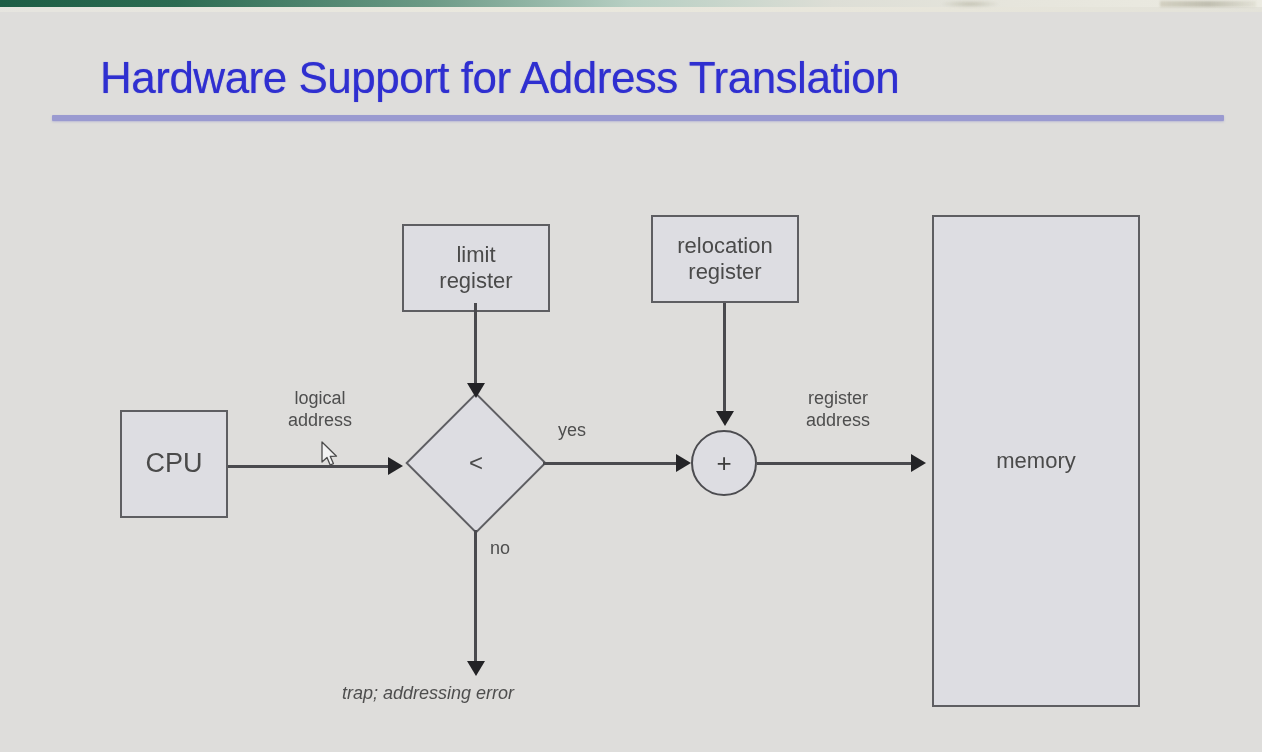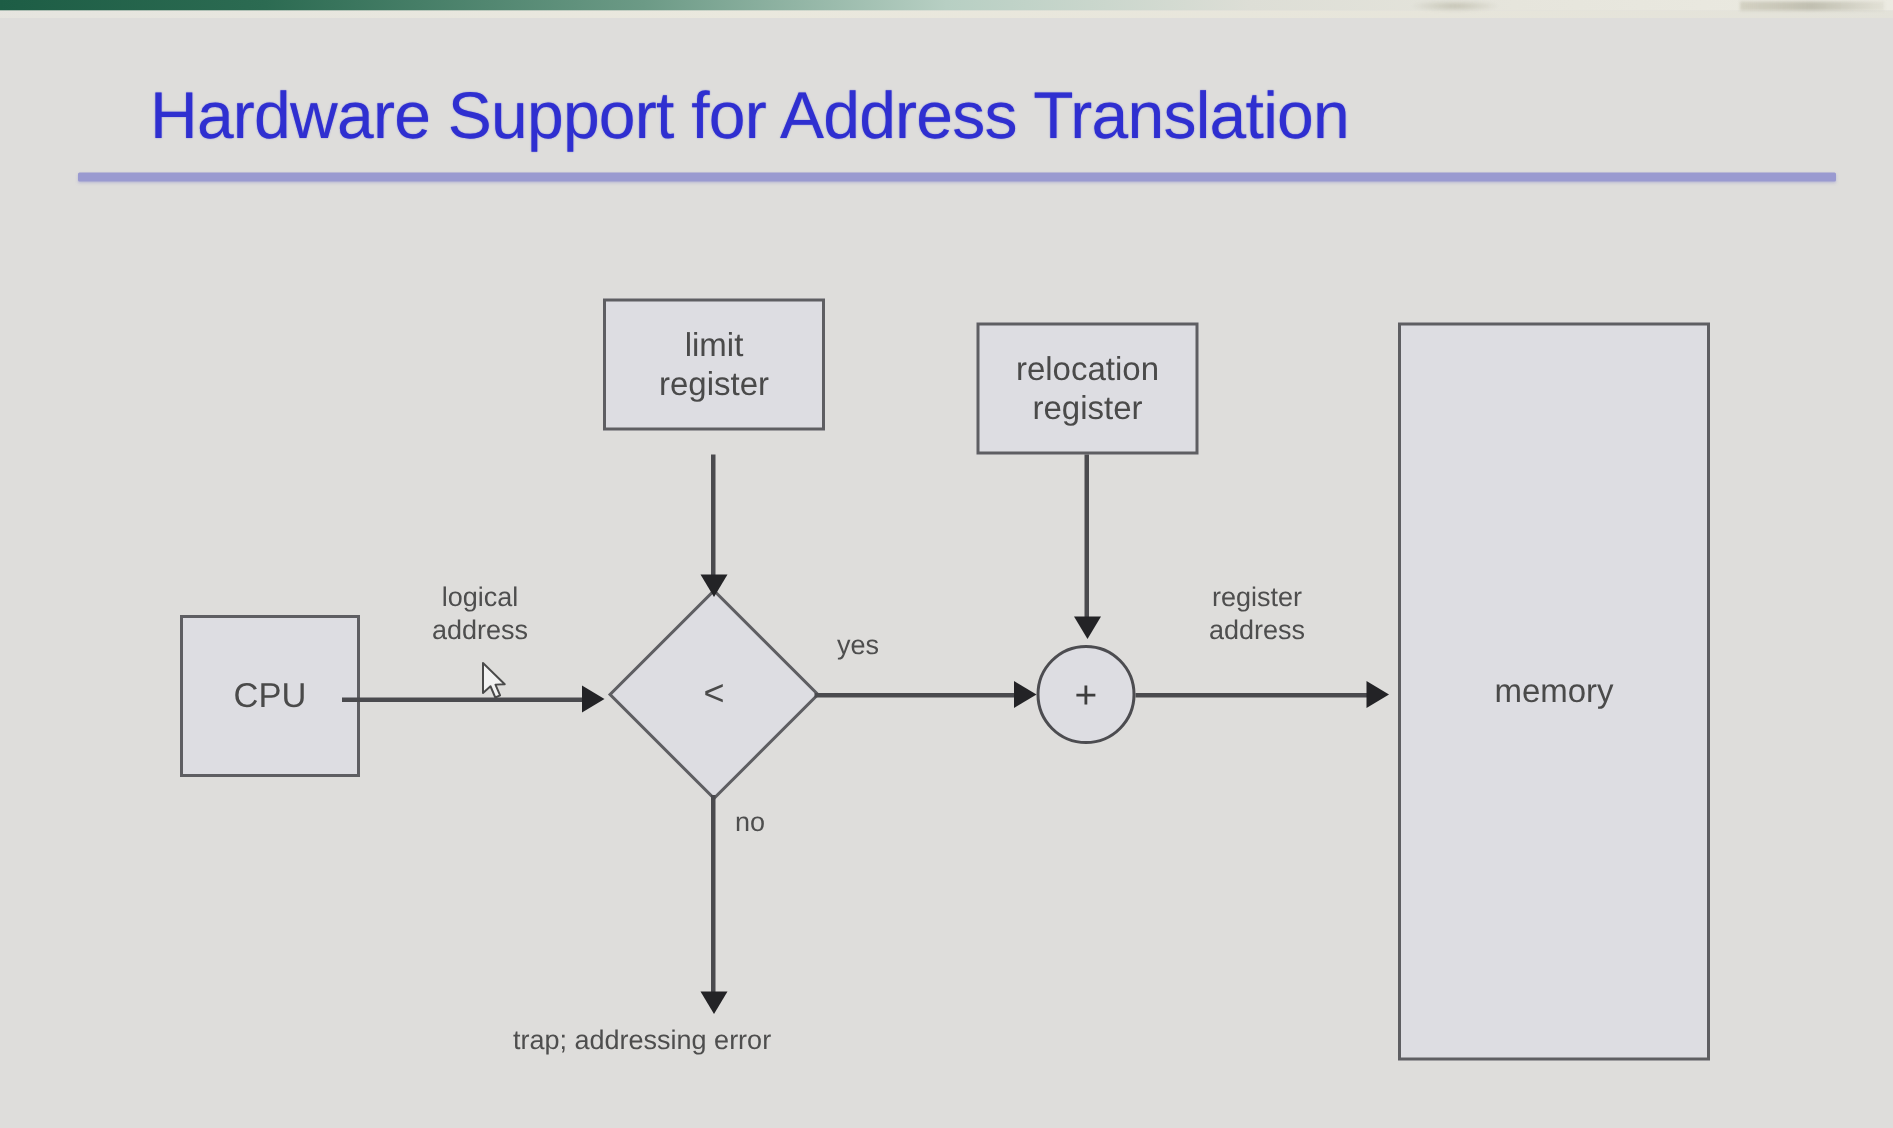--- a/index.html
+++ b/index.html
@@ -79,23 +79,23 @@
     flex-direction: column;
     align-items: center;
     justify-content: center;
     color: #4a4a4a;
     font-size: 22px;
     line-height: 1.18;
     text-align: center;
   }
   .node-box .line { display: block; }
 
-  #node-limit   { left: 402px; top: 199px; width: 148px; height: 88px; }
+  #node-limit   { left: 402px; top: 224px; width: 148px; height: 88px; }
   #node-reloc   { left: 651px; top: 215px; width: 148px; height: 88px; }
-  #node-cpu     { left: 120px; top: 410px; width: 120px; height: 108px; font-size: 23px; }
+  #node-cpu     { left: 120px; top: 410px; width: 108px; height: 108px; font-size: 27px; }
   #node-memory  { left: 932px; top: 215px; width: 208px; height: 492px; font-size: 22px; }
 
   
   #node-diamond {
     position: absolute;
     left: 409px; top: 396px;
     width: 134px; height: 134px;
   }
   #node-diamond .dia-shape {
     position: absolute;
@@ -171,21 +171,21 @@
     color: #4e4e4e;
     font-size: 18px;
     line-height: 1.2;
     text-align: center;
     white-space: nowrap;
   }
   #label-logical  { left: 250px; top: 388px; width: 140px; }
   #label-physical { left: 768px; top: 388px; width: 140px; }
   #label-yes      { left: 558px; top: 420px; }
   #label-no       { left: 490px; top: 538px; }
-  #label-trap     { left: 342px; top: 683px; }
+  #label-trap     { left: 342px; top: 683px; font-style: italic; }
 
   
   #mouse-cursor {
     position: absolute;
     left: 320px; top: 441px;
     width: 18px; height: 26px;
     pointer-events: none;
   }
 </style>
 </head>

